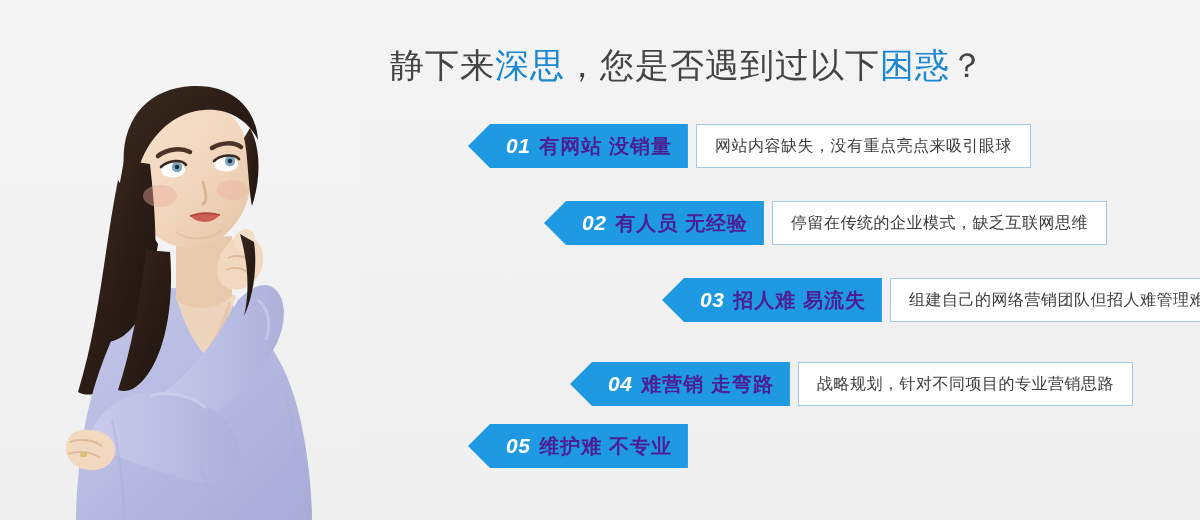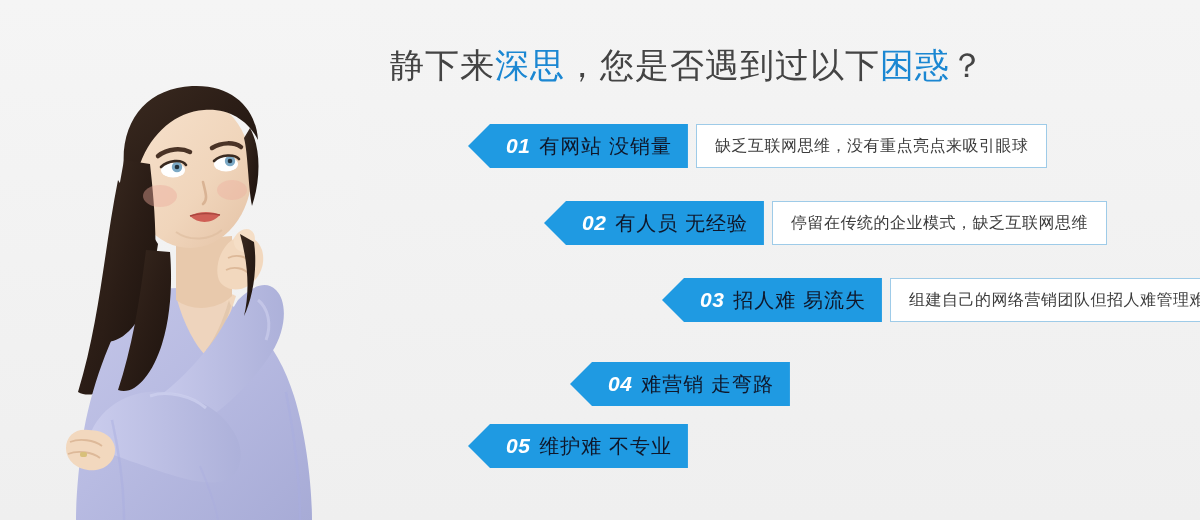--- a/index.html
+++ b/index.html
@@ -84,22 +84,22 @@
     font-weight: bold;
     font-style: italic;
     letter-spacing: 0.5px;
     margin-right: 9px;
     color: #ffffff;
     font-family: "Liberation Sans", "DejaVu Sans", sans-serif;
   }
 
   .row-title {
     font-size: 20px;
-    font-weight: normal;
-    color: #0f172a;
+    font-weight: bold;
+    color: #4c1d95;
     letter-spacing: 1px;
   }
 
   
   .row-desc {
     height: 44px;
     background: #ffffff;
     border: 1px solid #9ecbe8;
     border-left: none;
     display: flex;
@@ -233,21 +233,21 @@
 
   <h1 class="headline"><span>静下来</span><span class="hl">深思</span><span>，您是否遇到过以下</span><span class="hl">困惑</span><span>？</span></h1>
 
   <div class="rows">
 
     <div class="row" style="left:468px; top:0px;">
       <div class="row-label">
         <span class="row-num">01</span>
         <span class="row-title">有网站 没销量</span>
       </div>
-      <div class="row-desc with-left-border">缺乏互联网思维，没有重点亮点来吸引眼球</div>
+      <div class="row-desc with-left-border">网站内容缺失，没有重点亮点来吸引眼球</div>
     </div>
 
     <div class="row" style="left:544px; top:77px;">
       <div class="row-label">
         <span class="row-num">02</span>
         <span class="row-title">有人员 无经验</span>
       </div>
       <div class="row-desc with-left-border">停留在传统的企业模式，缺乏互联网思维</div>
     </div>
 
@@ -257,20 +257,21 @@
         <span class="row-title">招人难 易流失</span>
       </div>
       <div class="row-desc with-left-border">组建自己的网络营销团队但招人难管理难</div>
     </div>
 
     <div class="row" style="left:570px; top:231px;margin-top:7px;">
       <div class="row-label">
         <span class="row-num">04</span>
         <span class="row-title">难营销 走弯路</span>
       </div>
+      <div class="row-desc with-left-border">战略规划，针对不同项目的专业营销思路</div>
     </div>
 
     <div class="row" style="left:468px; top:300px;">
       <div class="row-label">
         <span class="row-num">05</span>
         <span class="row-title">维护难 不专业</span>
       </div>
     </div>
 
   </div>

